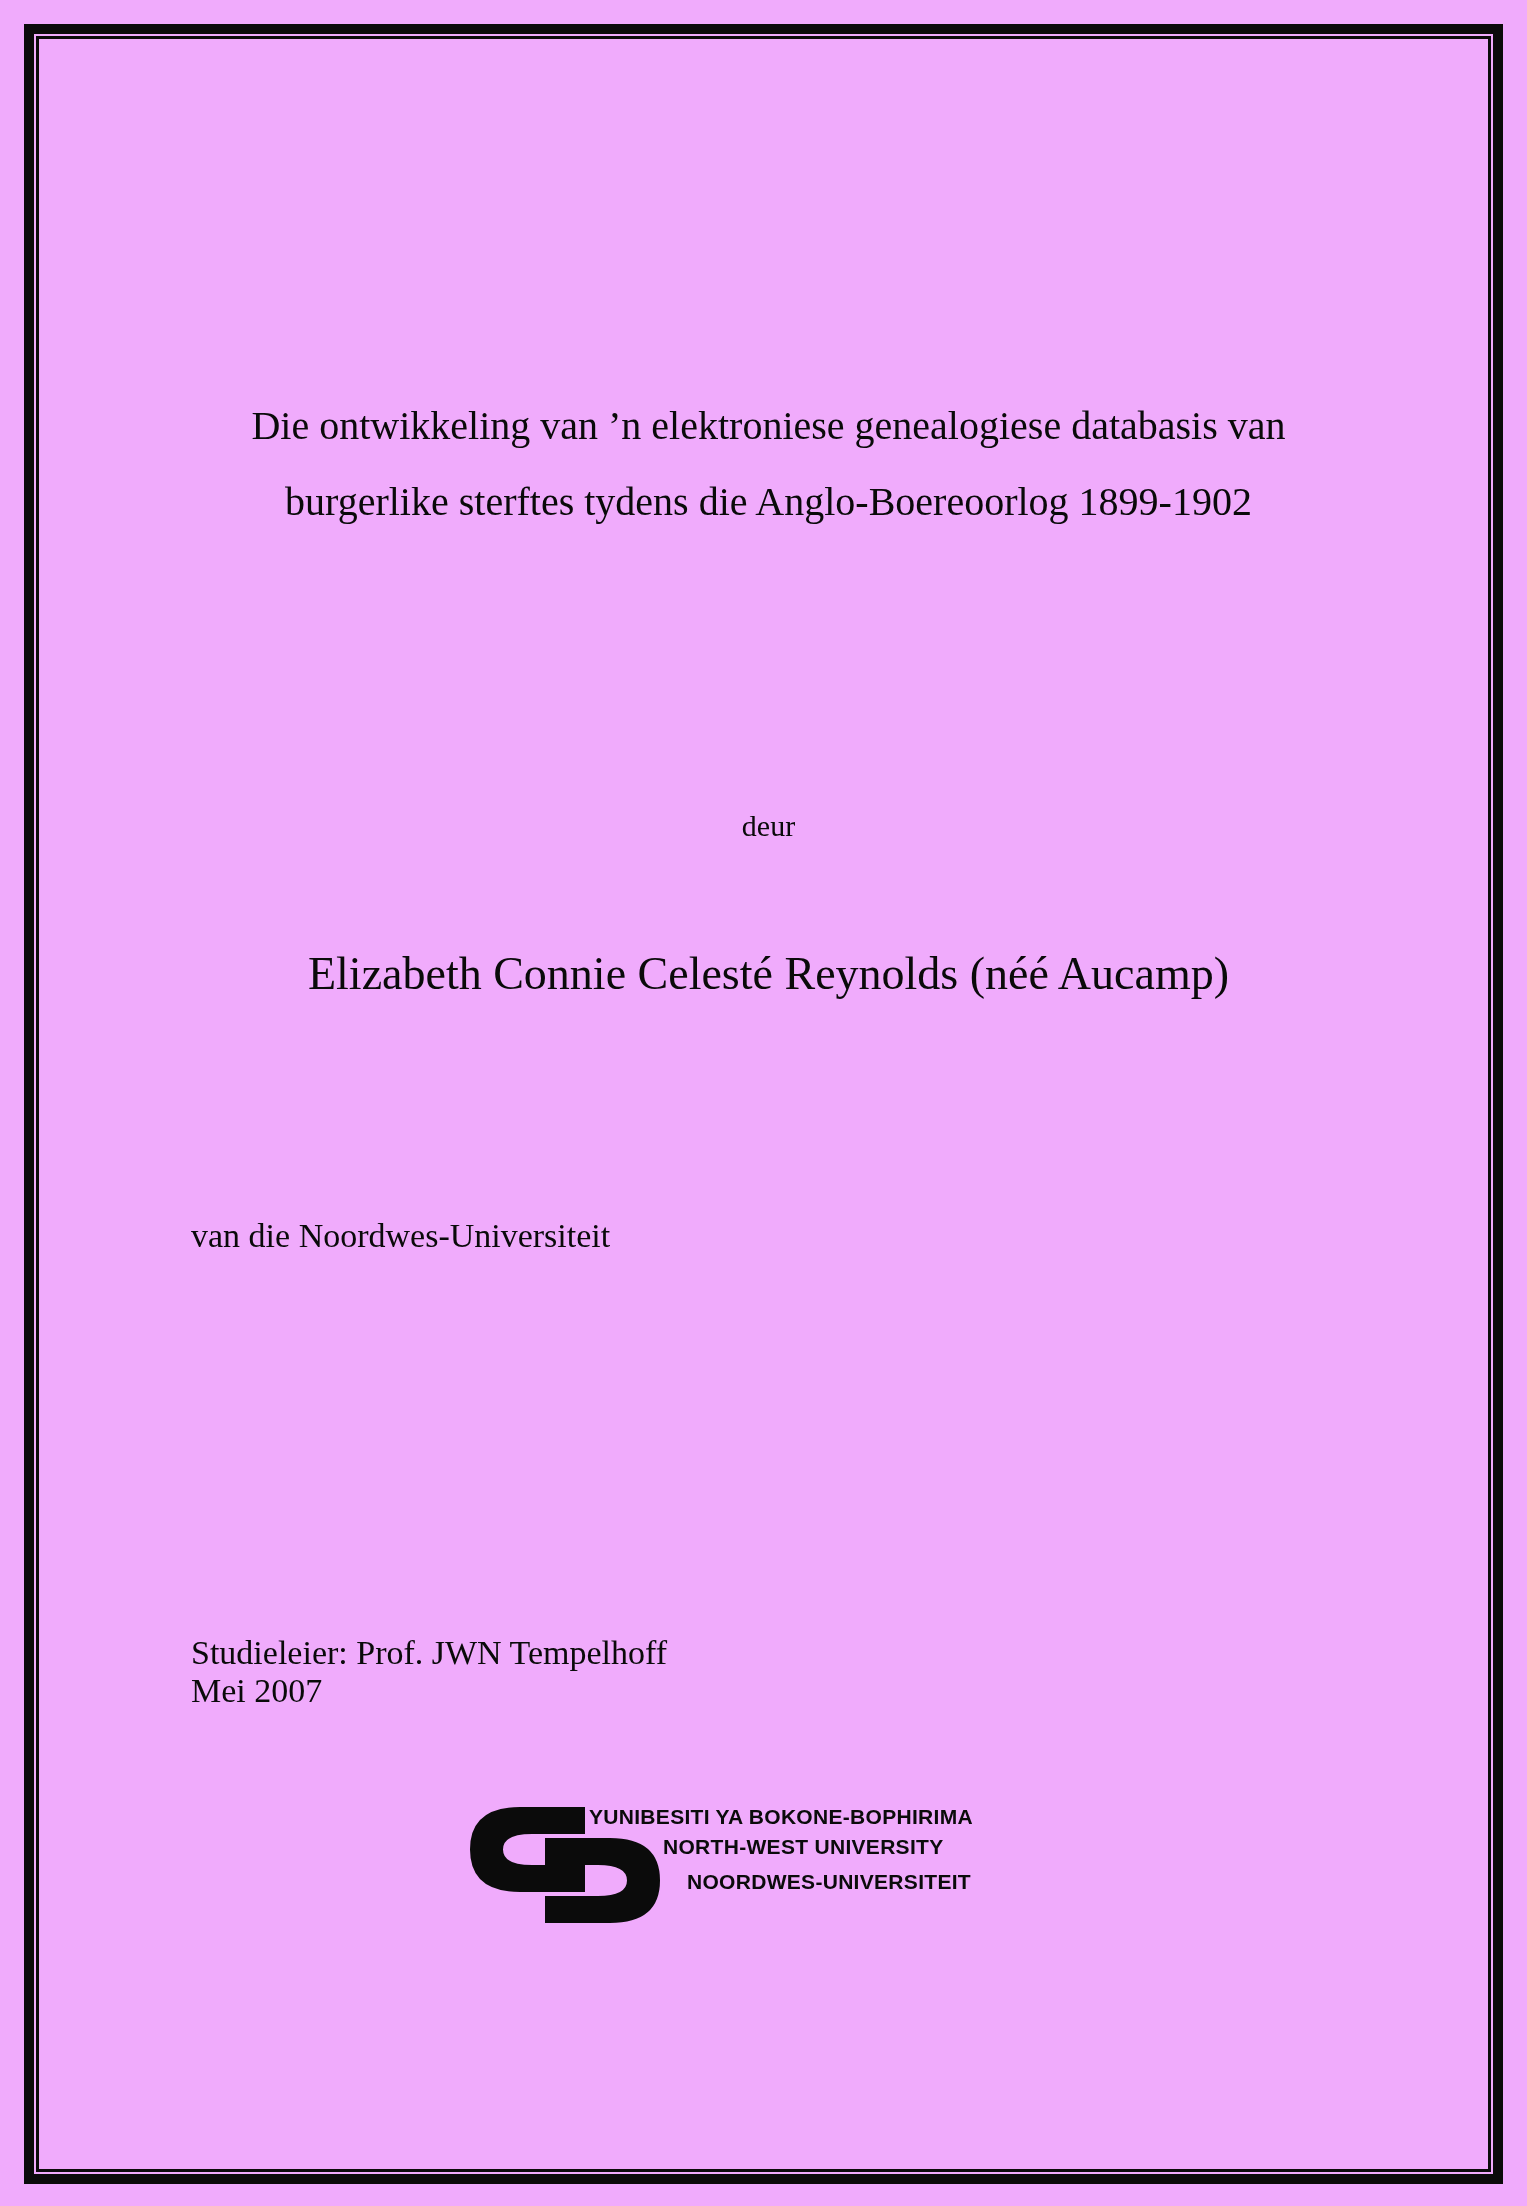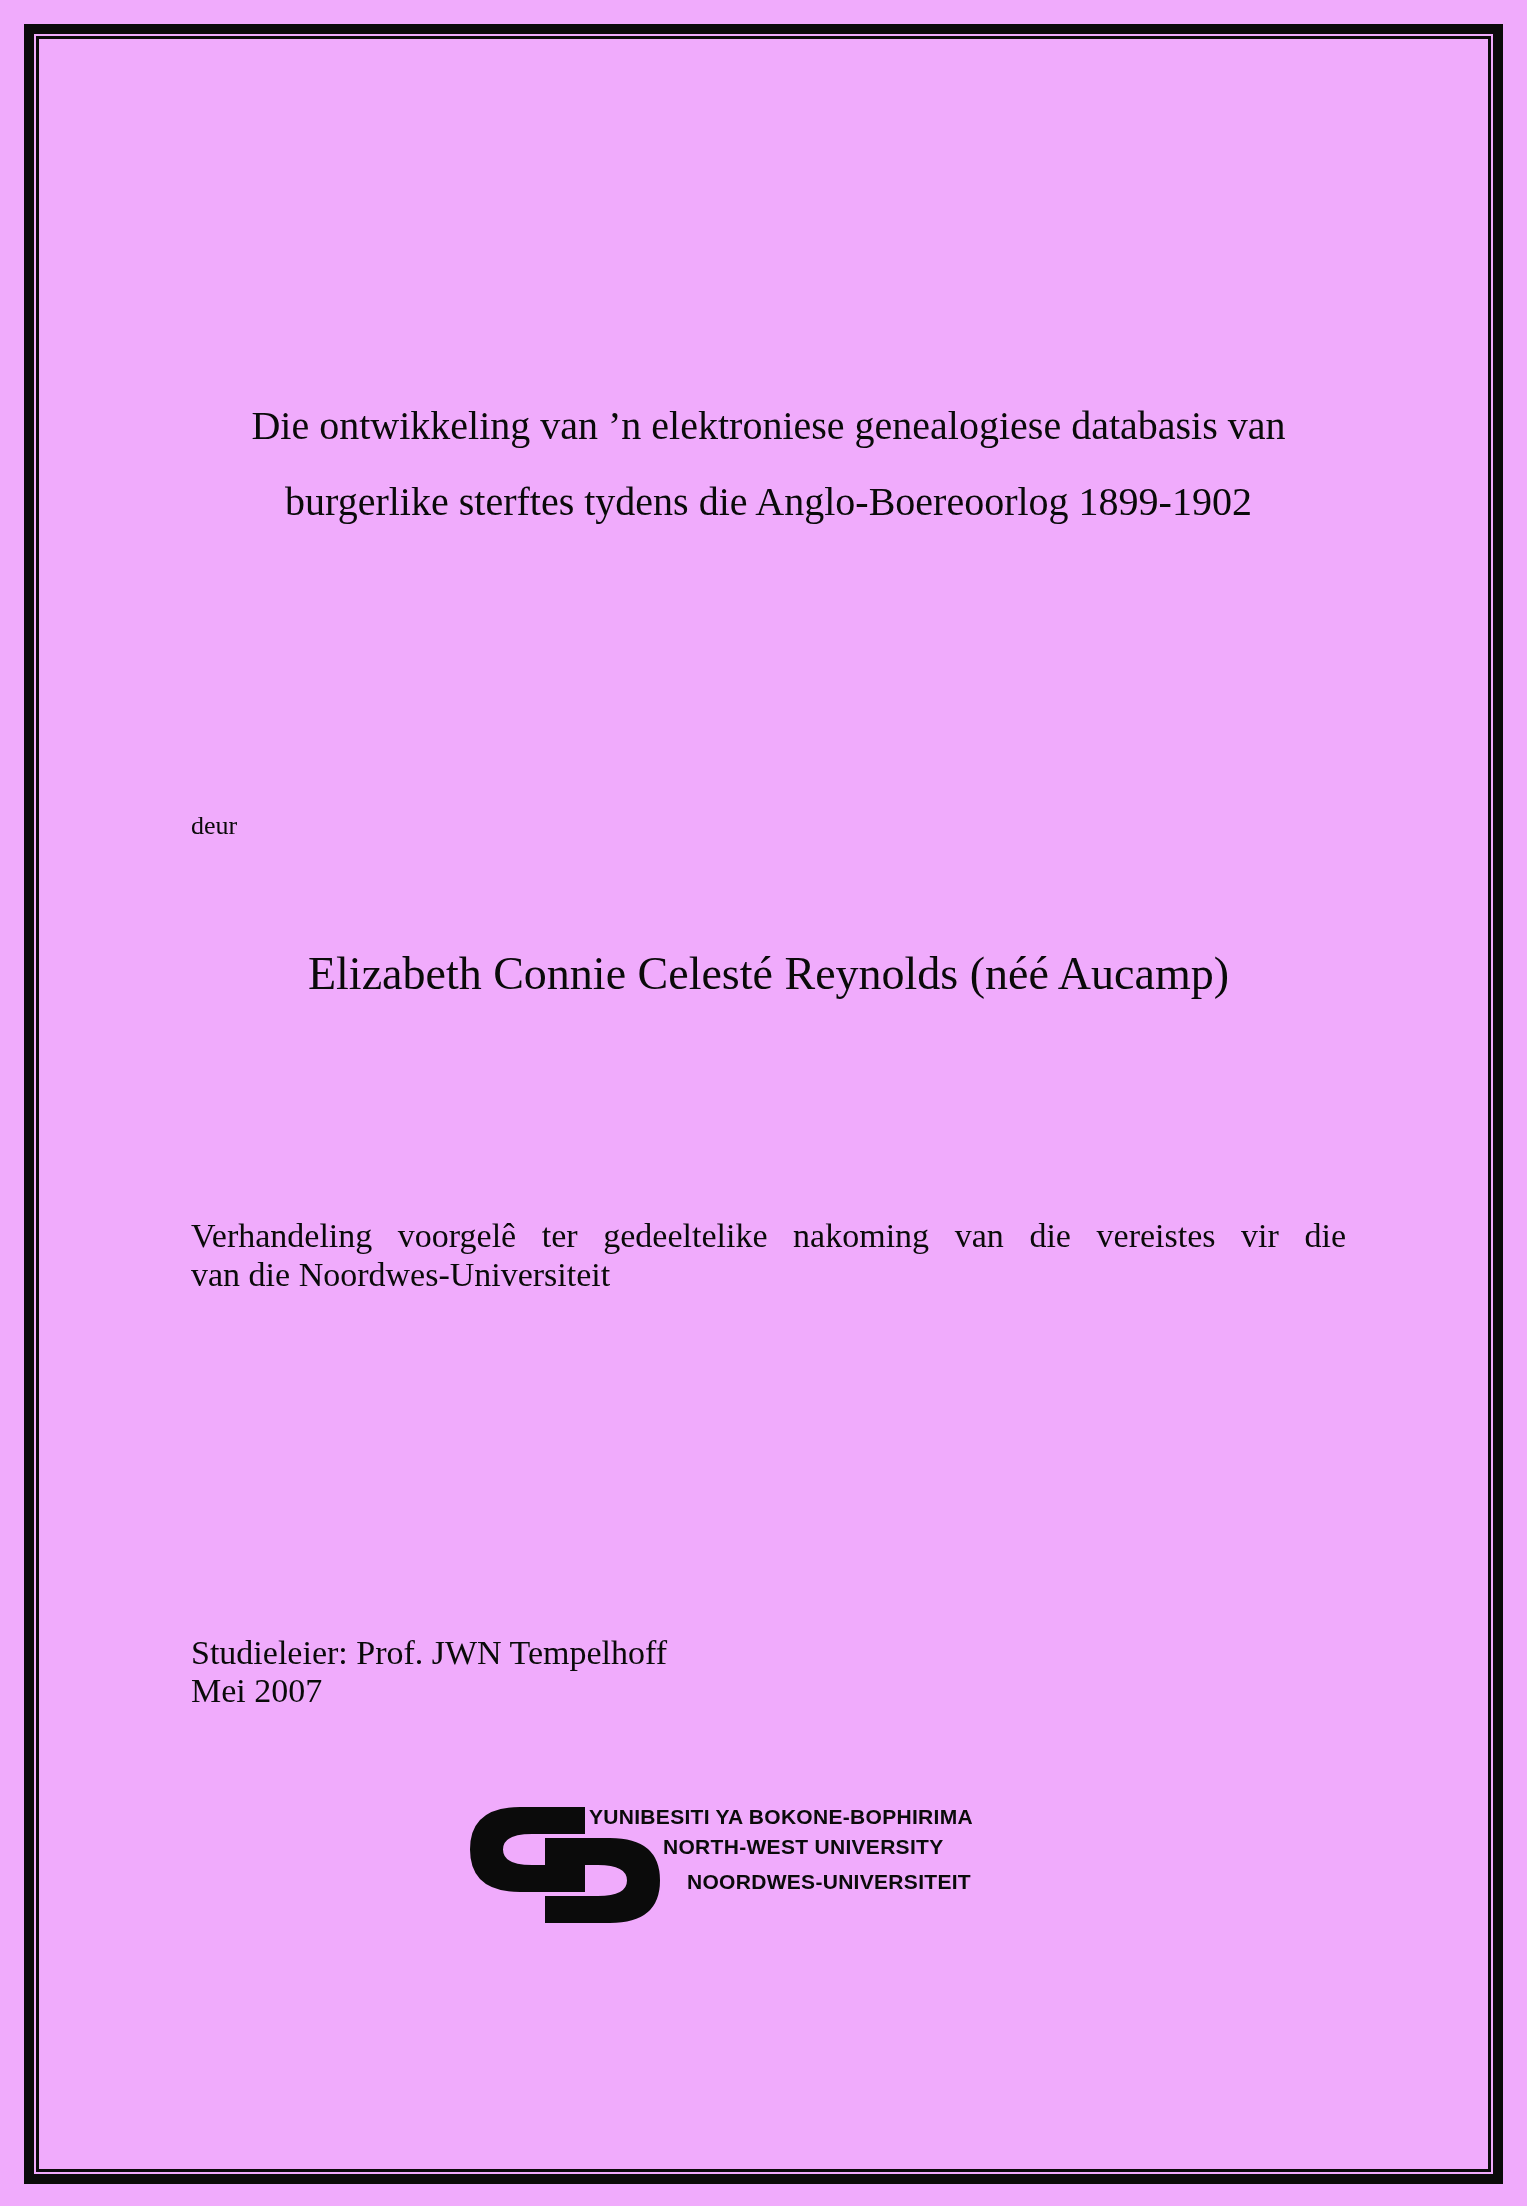--- a/index.html
+++ b/index.html
@@ -3,21 +3,21 @@
 <meta charset="utf-8">
 <style>
   html,body{margin:0;padding:0;background:#ffffff;}
   .page{position:relative;width:1527px;height:2206px;background:#f0abfc;overflow:hidden;
         font-family:"Liberation Serif","DejaVu Serif",serif;color:#0a0a0a;}
   .frame-outer{position:absolute;left:24px;top:24px;width:1479px;height:2160px;
         box-sizing:border-box;border:10px solid #0b0b0b;padding:2px;}
   .frame-inner{width:100%;height:100%;box-sizing:border-box;border:3px solid #0b0b0b;position:relative;}
   .abs{position:absolute;left:152px;right:142px;}
   .title{top:349px;font-size:40px;line-height:76px;text-align:center;}
-  .byline{top:768px;font-size:26px;line-height:38px;}
+  .byline{top:768px;font-size:30px;line-height:38px;text-align:center;}
   .author{top:913px;font-size:46px;line-height:44px;text-align:center;}
   .statement{top:1177px;font-size:34px;line-height:39px;text-align:left;}
   .statement .just{text-align:justify;text-align-last:justify;}
   .statement em{font-style:italic;}
   .supervisor{top:1595px;font-size:34px;line-height:38px;text-align:left;}
   .logo{position:absolute;left:431px;top:1768px;width:780px;height:160px;}
   .logo svg{position:absolute;left:0;top:0;}
   .logo-text{position:absolute;font-family:"Liberation Sans","DejaVu Sans",sans-serif;
         font-weight:700;font-size:21px;line-height:29px;letter-spacing:0.3px;
         color:#0b0b0b;white-space:nowrap;}
@@ -35,21 +35,20 @@
       <div class="abs title">
         <div>Die ontwikkeling van ’n elektroniese genealogiese databasis van</div>
         <div>burgerlike sterftes tydens die Anglo-Boereoorlog 1899-1902</div>
       </div>
 
       <div class="abs byline">deur</div>
 
       <div class="abs author">Elizabeth Connie Celesté Reynolds (néé Aucamp)</div>
 
       <div class="abs statement">
-        <div class="just">Verhandeling voorgelê ter gedeeltelike nakoming van die vereistes vir die</div>
         <div>van die Noordwes-Universiteit</div>
       </div>
 
       <div class="abs supervisor">
         <div>Studieleier: Prof. JWN Tempelhoff</div>
         <div>Mei 2007</div>
       </div>
 
       <div class="logo">
         <svg width="190" height="116" viewBox="0 0 190 116" xmlns="http://www.w3.org/2000/svg">

